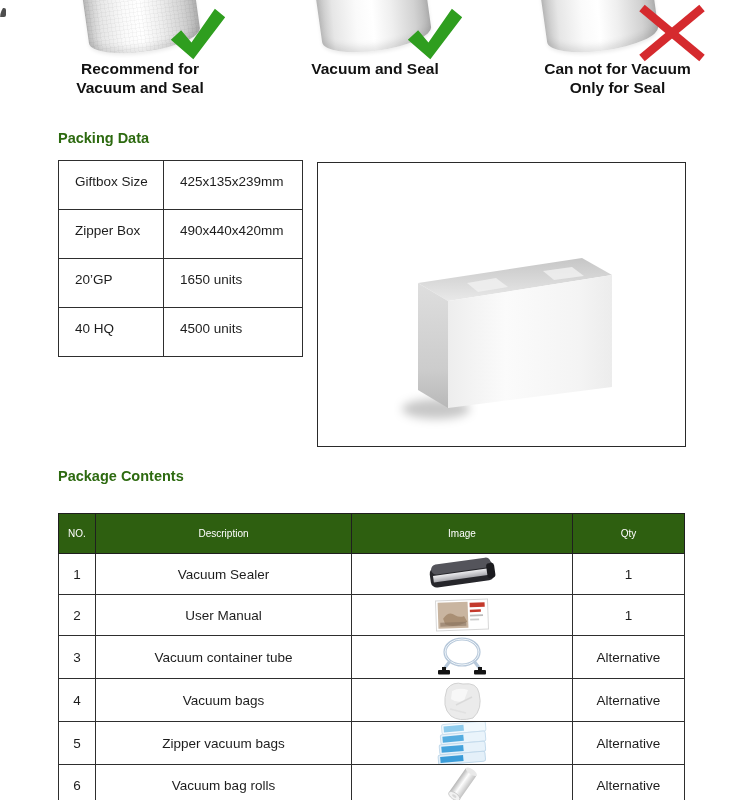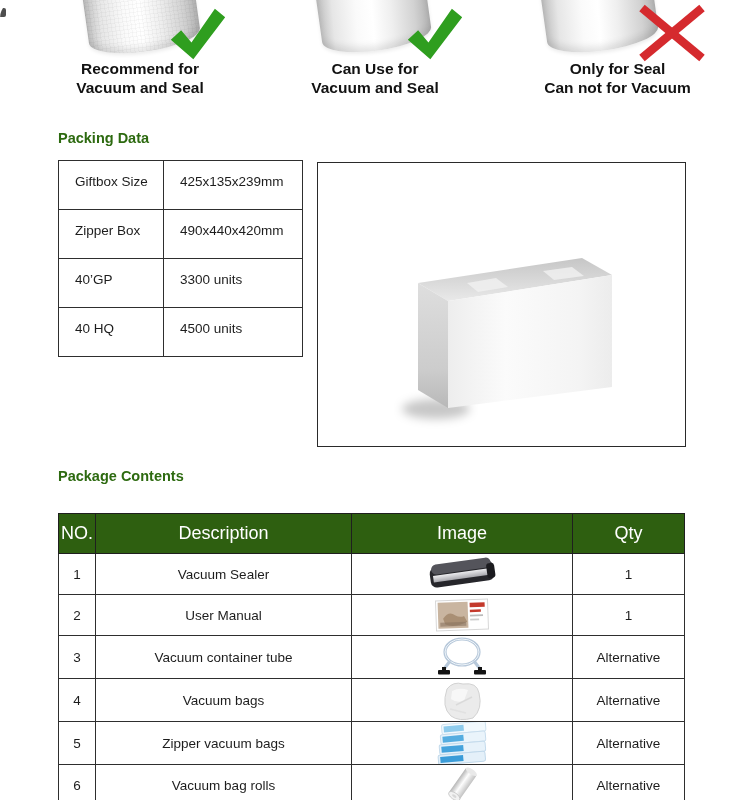--- a/index.html
+++ b/index.html
@@ -28,21 +28,21 @@
   .packing-table{position:absolute;left:58px;top:160px;border-collapse:collapse;table-layout:fixed;}
   .packing-table td{border:1px solid #2e2e2e;height:40px;font-size:13.5px;color:#1d1d1d;
                     padding:0 0 8px 16px;vertical-align:middle;background:#fff;}
 
   
   .carton-frame{position:absolute;left:317px;top:162px;width:369px;height:285px;
                 border:1px solid #2a2a2a;background:#ffffff;box-sizing:border-box;}
 
   
   .contents-table{position:absolute;left:58px;top:513px;border-collapse:collapse;table-layout:fixed;}
-  .contents-table th{background:#2e5f10;color:#ffffff;font-weight:normal;font-size:18px;
+  .contents-table th{background:#2e5f10;color:#ffffff;font-weight:normal;font-size:10px;
                      border:1px solid #1f1f1f;height:37px;vertical-align:middle;text-align:center;}
   .contents-table td{border:1px solid #2e2e2e;height:40px;font-size:13.5px;color:#1d1d1d;
                      text-align:center;vertical-align:middle;background:#fff;padding:0;}
   .img-cell svg{display:block;margin:0 auto;}
 </style>
 </head>
 <body>
 
 <div class="page">
 
@@ -59,54 +59,53 @@
     <div class="guide-label" style="left:30px;width:220px;">
       <div>Recommend for</div>
       <div>Vacuum and Seal</div>
     </div>
 
     <div class="roll" style="left:315px;top:-76px;width:110px;height:127px;"></div>
     <svg class="mark" style="left:405px;top:5px;" width="60" height="58" viewBox="0 0 64 60">
       <polygon points="3,36 14,26 25,39 50,3 61,12 27,57" fill="#2f9e1f"></polygon>
     </svg>
     <div class="guide-label" style="left:265px;width:220px;">
-      <div>Can Use for</div>
       <div>Vacuum and Seal</div>
     </div>
 
     <div class="roll" style="left:540px;top:-76px;width:112px;height:127px;"></div>
     <svg class="mark" style="left:634px;top:2px;" width="76" height="62" viewBox="0 0 76 62">
       <line x1="8" y1="6" x2="68" y2="56" stroke="#d52a2e" stroke-width="8.5"></line>
       <line x1="68" y1="6" x2="8" y2="56" stroke="#d52a2e" stroke-width="8.5"></line>
     </svg>
     <div class="guide-label" style="left:495px;width:245px;">
+      <div>Can not for Vacuum</div>
       <div>Only for Seal</div>
-      <div>Can not for Vacuum</div>
     </div>
   </div>
 
   <div class="section-heading" style="top:130px;text-align:right;">Packing Data</div>
 
   <table class="packing-table">
     <colgroup>
         <col style="width:105px">
         <col style="width:139px">
       </colgroup>
     <tbody>
       <tr>
         <td>Giftbox Size</td>
         <td>425x135x239mm</td>
       </tr>
       <tr>
         <td>Zipper Box</td>
         <td>490x440x420mm</td>
       </tr>
       <tr>
-        <td>40’GP</td>
-        <td>3300 units</td>
+        <td>20’GP</td>
+        <td>1650 units</td>
       </tr>
       <tr>
         <td>40 HQ</td>
         <td>4500 units</td>
       </tr>
     </tbody>
   </table>
 
   <div class="carton-frame">
     <svg width="367" height="283" viewBox="0 0 367 283">

